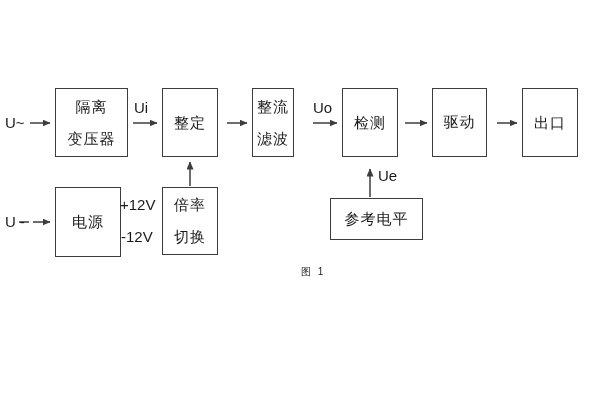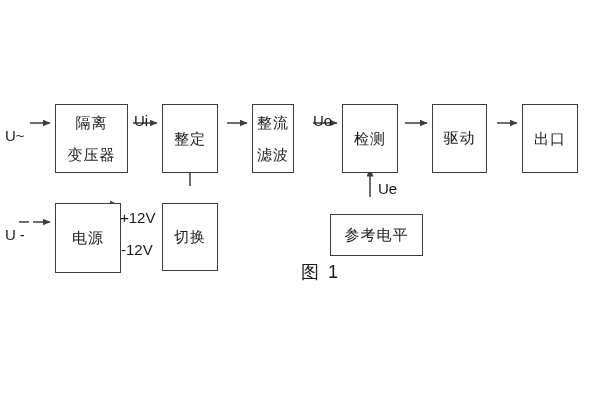--- a/index.html
+++ b/index.html
@@ -17,34 +17,32 @@
     border:1.5px solid #3d3d3d;
     background:#ffffff;
     display:flex;
     flex-direction:column;
     align-items:center;
     justify-content:center;
     font-size:15px;
     line-height:32px;
     letter-spacing:1px;
     white-space:nowrap;
-    margin-top:16px;
   }
   .box.single{line-height:normal;}
   .lbl{
     position:absolute;
     font-size:15px;
     line-height:16px;
     white-space:nowrap;
-    margin-top:13px;
   }
   .lbl.spaced{letter-spacing:4px;}
   .caption{
     position:absolute;
-    font-size:18px;
+    font-size:10px;
     line-height:16px;
     letter-spacing:2px;
   }
   svg.wires{position:absolute;left:0;top:0;pointer-events:none;}
 </style>
 </head>
 <body>
 
 <div id="stage">
 
@@ -94,20 +92,21 @@
 
   <div class="box" style="left:522px;top:88px;width:56px;height:69px">
     <span>出口</span>
   </div>
 
   <div class="box single" style="left:55px;top:187px;width:66px;height:70px">
     <span>电源</span>
   </div>
 
   <div class="box" style="left:162px;top:187px;width:56px;height:68px">
+    <span>倍率</span>
     <span>切换</span>
   </div>
 
   <div class="box single" style="left:330px;top:198px;width:93px;height:42px">
     <span>参考电平</span>
   </div>
 
   <div class="lbl" style="left:5px;top:115px">U~</div>
 
   <div class="lbl spaced" style="left:5px;top:214px">U-</div>

